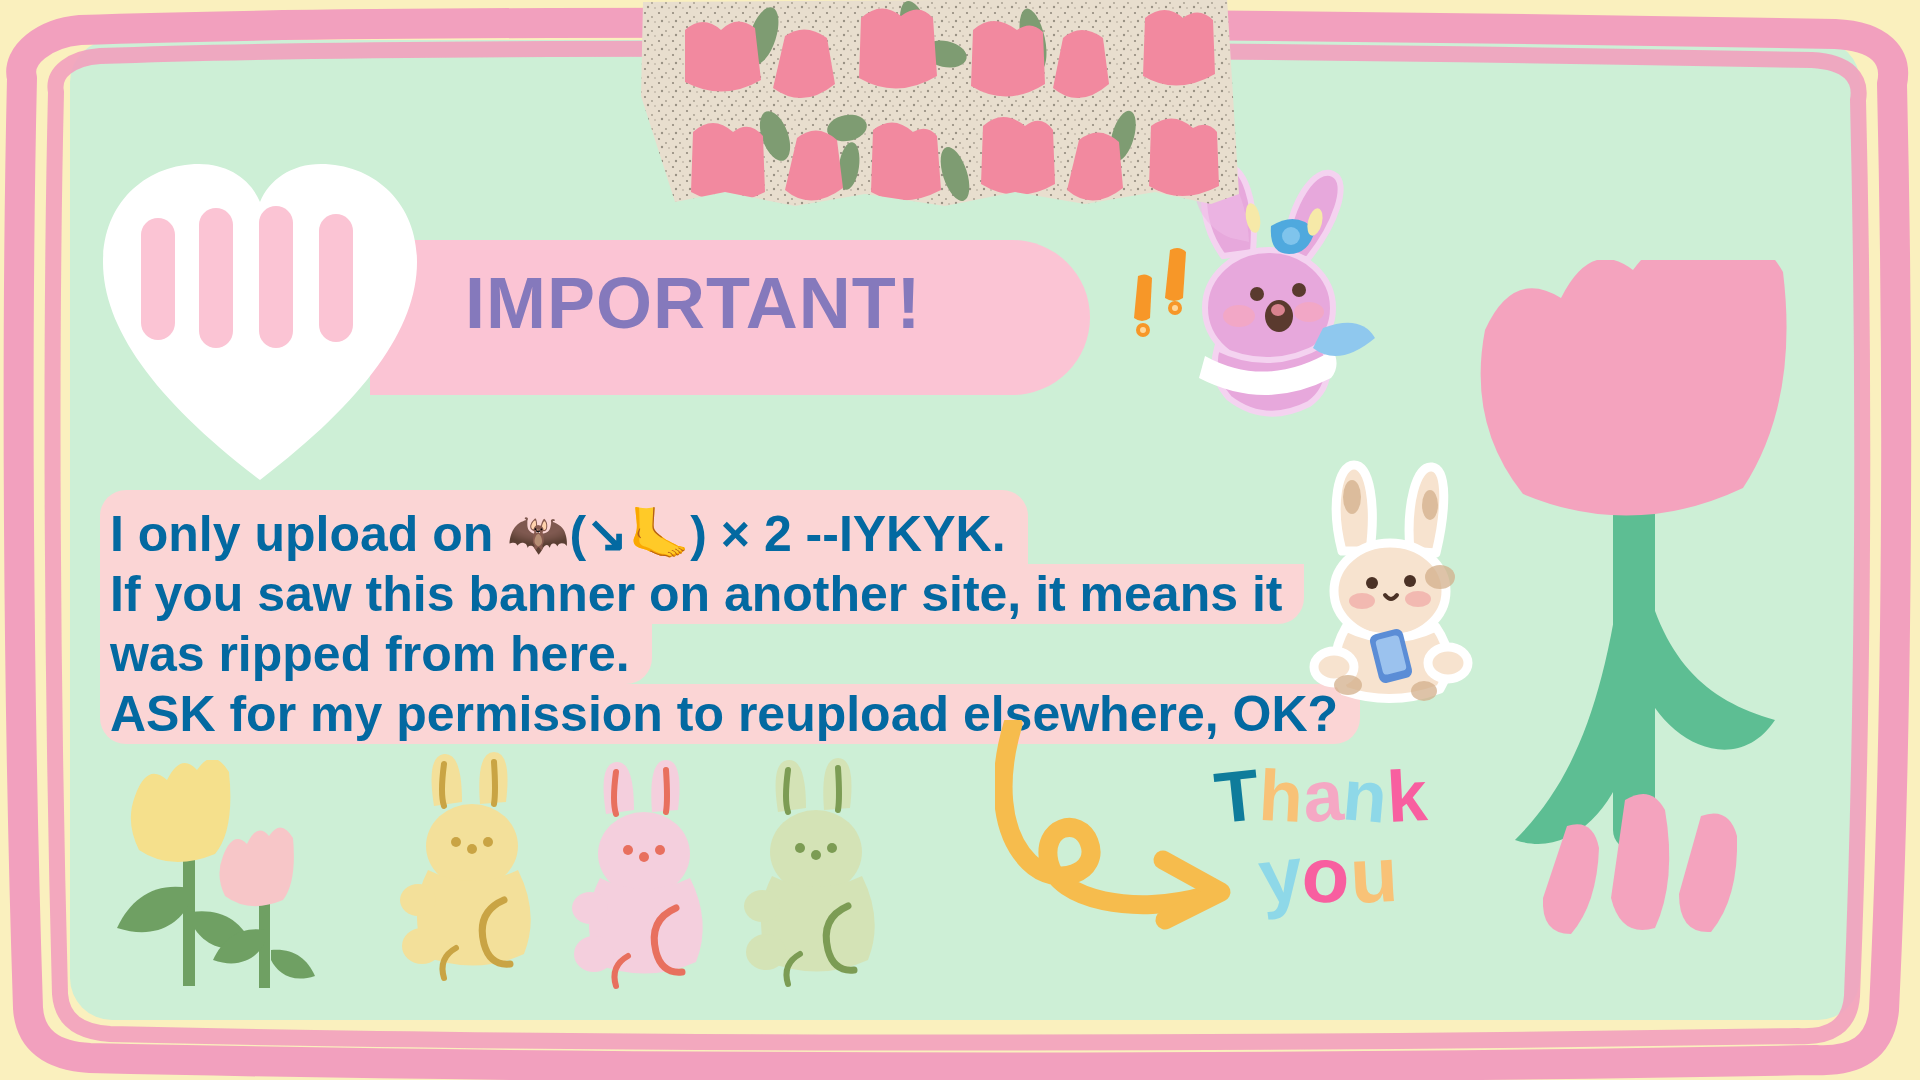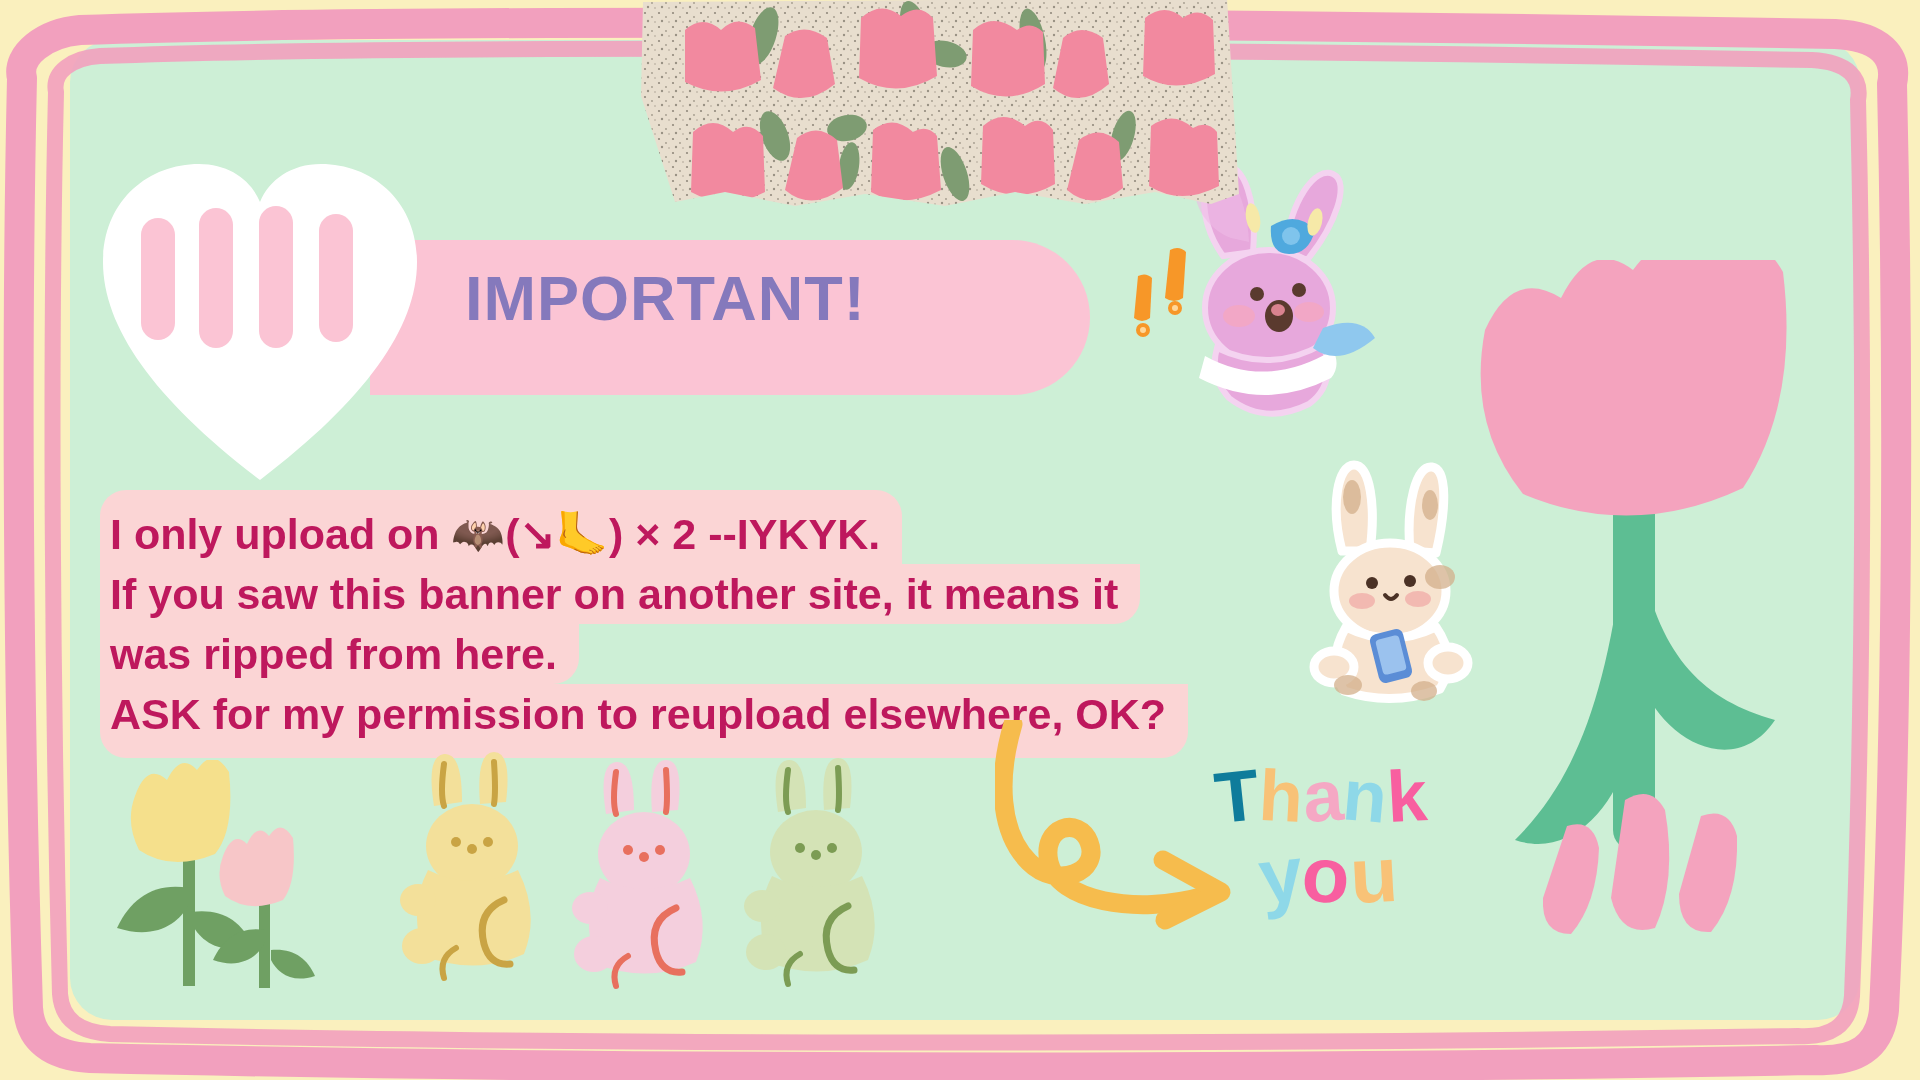--- a/index.html
+++ b/index.html
@@ -45,50 +45,50 @@
     left: 370px; top: 240px;
     width: 720px; height: 155px;
     background: #FBC4D4;
     border-radius: 0 78px 78px 0;
     z-index: 10;
   }
   #important-text {
     position: absolute;
     left: 465px; top: 262px;
     z-index: 14;
-    font-size: 63px;
+    font-size: 72px;
     font-weight: 800;
     letter-spacing: 1px;
     color: #8579BC;
     font-family: "Liberation Sans", sans-serif;
     white-space: nowrap;
   }
 
   
   #body-lines {
     position: absolute;
     left: 100px; top: 490px;
     z-index: 14;
     display: flex;
     flex-direction: column;
     align-items: flex-start;
   }
   .bline {
     position: relative;
     background: #FBD5D5;
-    color: #be185d;
-    font-size: 43px;
+    color: #0369a1;
+    font-size: 50px;
     font-weight: 700;
     line-height: 60px;
     padding: 0 22px 0 10px;
     white-space: nowrap;
     font-family: "Liberation Sans", sans-serif;
   }
   .bline:first-child { border-radius: 26px 26px 0 0; padding-top: 14px; }
-  .bline:last-child  { border-radius: 0 0 26px 26px; padding-bottom: 14px; }
+  .bline:last-child  { border-radius: 0 0 26px 26px; }
   .bline.r0 { border-top-left-radius: 26px; border-top-right-radius: 26px; }
   .bline.r1 { border-bottom-right-radius: 26px; }
   .bline.r2 { border-bottom-right-radius: 26px; text-align: right; }
   .bline.r3 { border-bottom-left-radius: 26px; border-bottom-right-radius: 26px; }
 
   
   .sprite { position: absolute; z-index: 16; }
   #flying-bunny  { left: 1165px; top: 160px;  width: 230px; height: 280px; }
   #excl-marks    { left: 1130px; top: 240px;  width: 70px;  height: 110px; }
   #phone-bunny   { left: 1290px; top: 455px;  width: 200px; height: 260px; }

